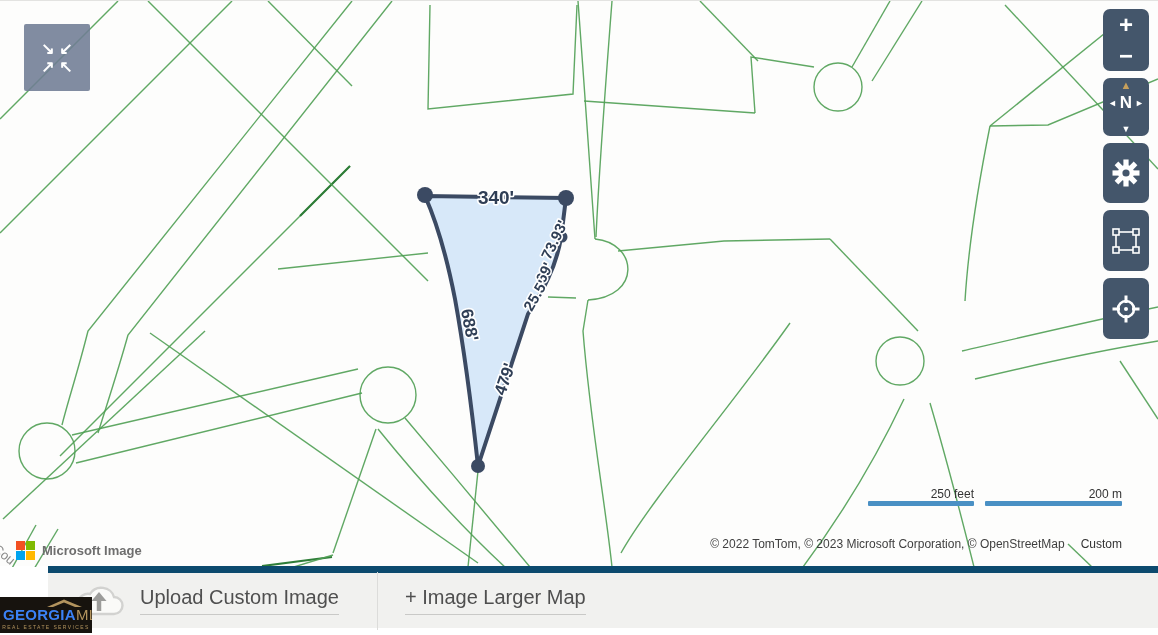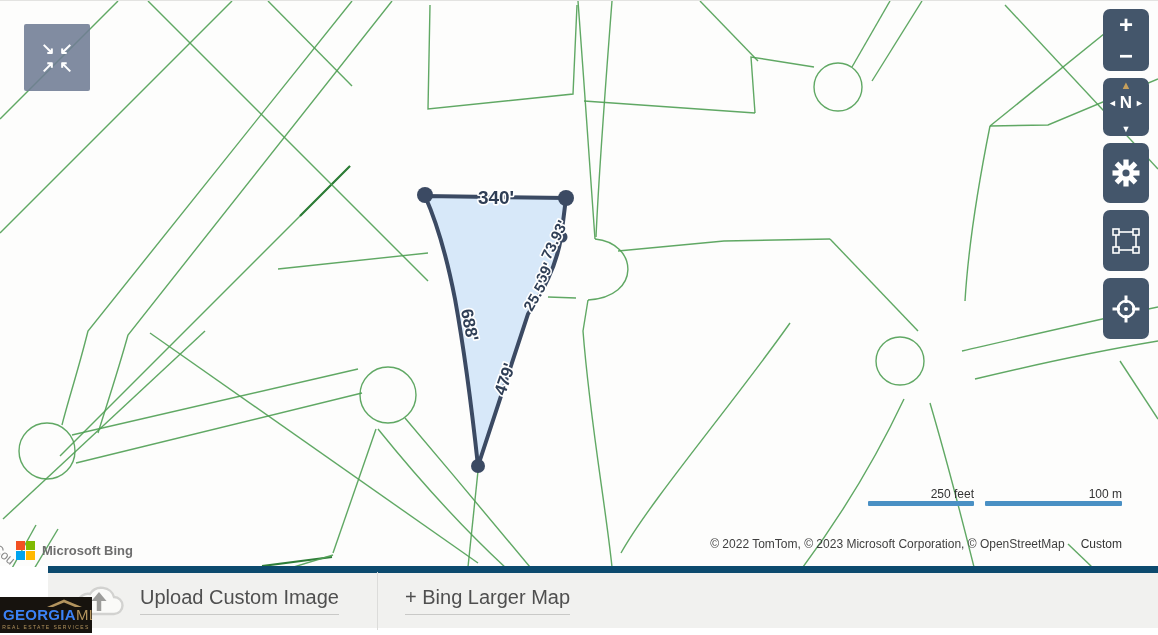--- a/index.html
+++ b/index.html
@@ -231,52 +231,52 @@
         </g>
         <circle r="2" fill="#ffffff"></circle>
       </svg>
     </button>
 
     <div class="scale-group scale-imperial">
       <div class="scale-label">250 feet</div>
       <div class="scale-bar"></div>
     </div>
     <div class="scale-group scale-metric">
-      <div class="scale-label">100 m</div>
+      <div class="scale-label">200 m</div>
       <div class="scale-bar"></div>
     </div>
 
     <div class="copyright-row">
       <span>© 2022 TomTom, © 2023 Microsoft Corporation, © OpenStreetMap</span>
       <span class="terms-link">Custom</span>
     </div>
 
     <div class="bing-logo">
       <span class="ms-squares">
         <i class="ms-r"></i>
           <i class="ms-g"></i>
           <i class="ms-b"></i>
           <i class="ms-y"></i>
       </span>
-      <span class="bing-text">Microsoft Bing</span>
+      <span class="bing-text">Microsoft Image</span>
     </div>
   </div>
 
   <div class="footer">
     <button class="footer-btn upload-btn">
       <svg width="52" height="42" viewBox="0 0 52 42">
         <path d="M40,34 a8.5,8.5 0 0 0 0,-17 a13,12 0 0 0 -24,-3 a10,10 0 0 0 -4,20 z" fill="#fafaf8" stroke="#d2d2d0" stroke-width="2.4"></path>
         <line x1="25" y1="31" x2="25" y2="18" stroke="#9c9c9a" stroke-width="4.5"></line>
         <polygon points="25,12 17.5,21 32.5,21" fill="#9c9c9a"></polygon>
       </svg>
       <span class="footer-label">Upload Custom Image</span>
     </button>
     <div class="footer-divider"></div>
     <button class="footer-btn larger-btn">
-      <span class="footer-label">+ Bing Larger Map</span>
+      <span class="footer-label">+ Image Larger Map</span>
     </button>
   </div>
 
   <div class="brand-logo">
     <svg class="brand-roof" width="92" height="10" viewBox="0 0 92 10">
       <polygon points="47,9 64,1.5 82,9 75,9 64,4.5 53,9" fill="#b3945e"></polygon>
     </svg>
     <div class="brand-text">
       <span class="brand-primary">GEORGIA</span><span class="brand-secondary">MLS</span>
     </div>

